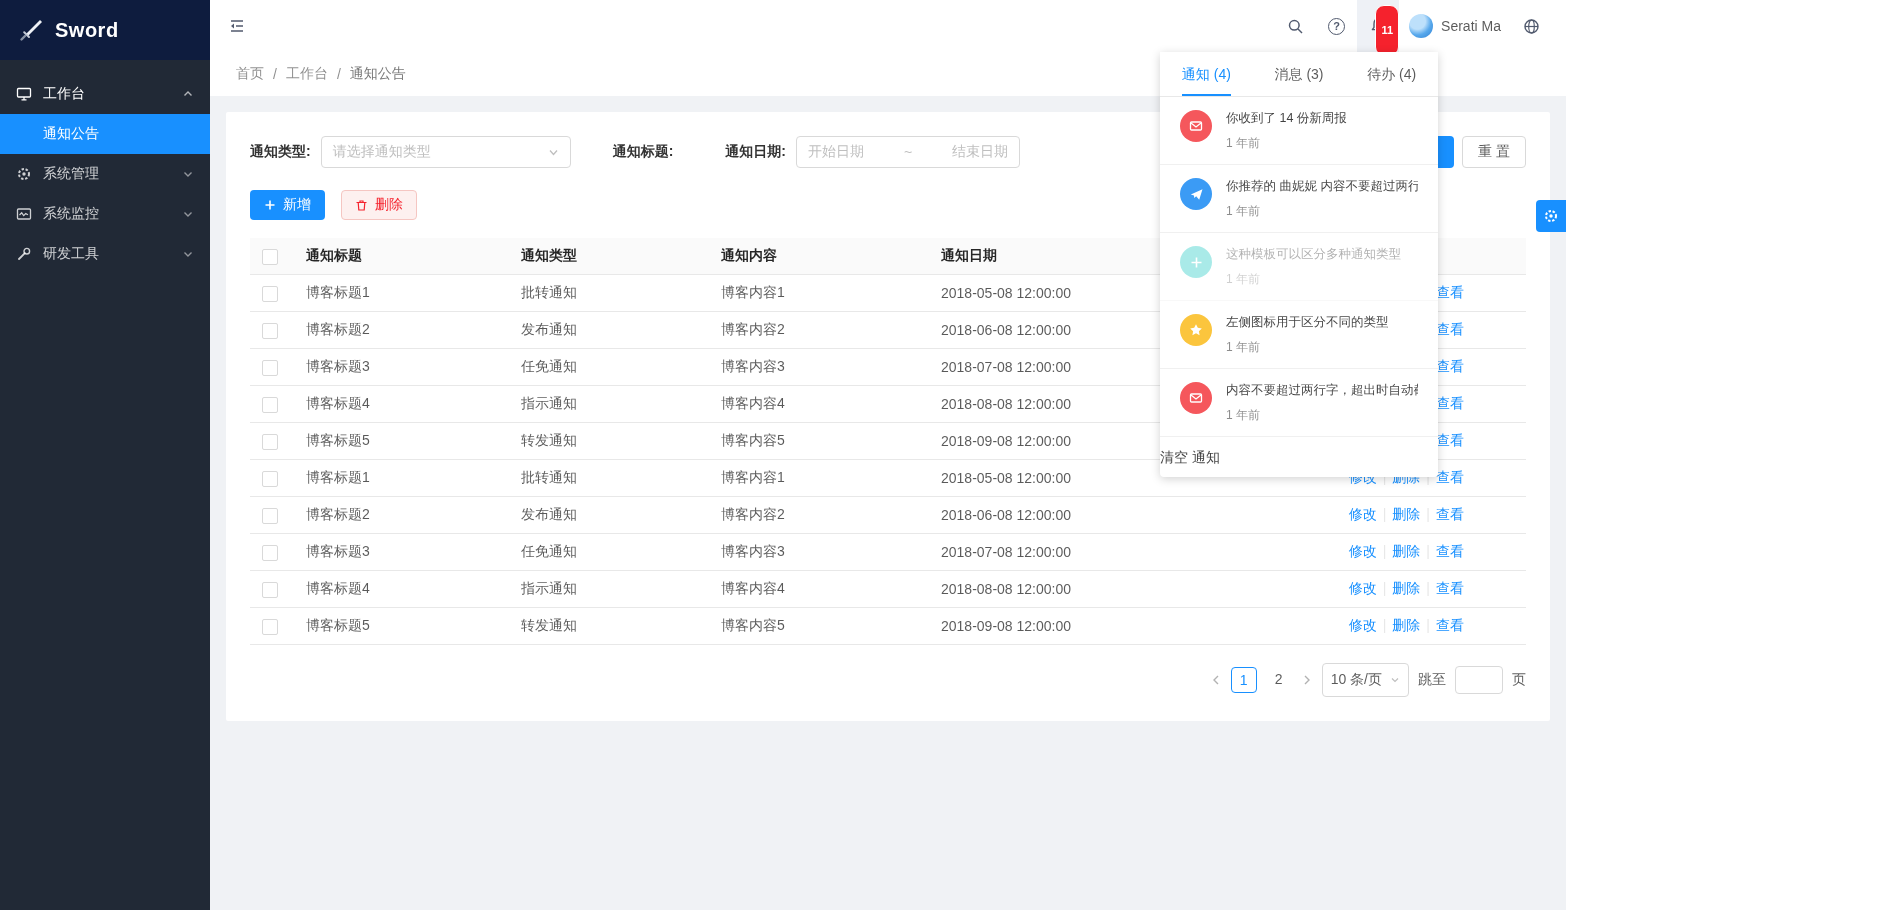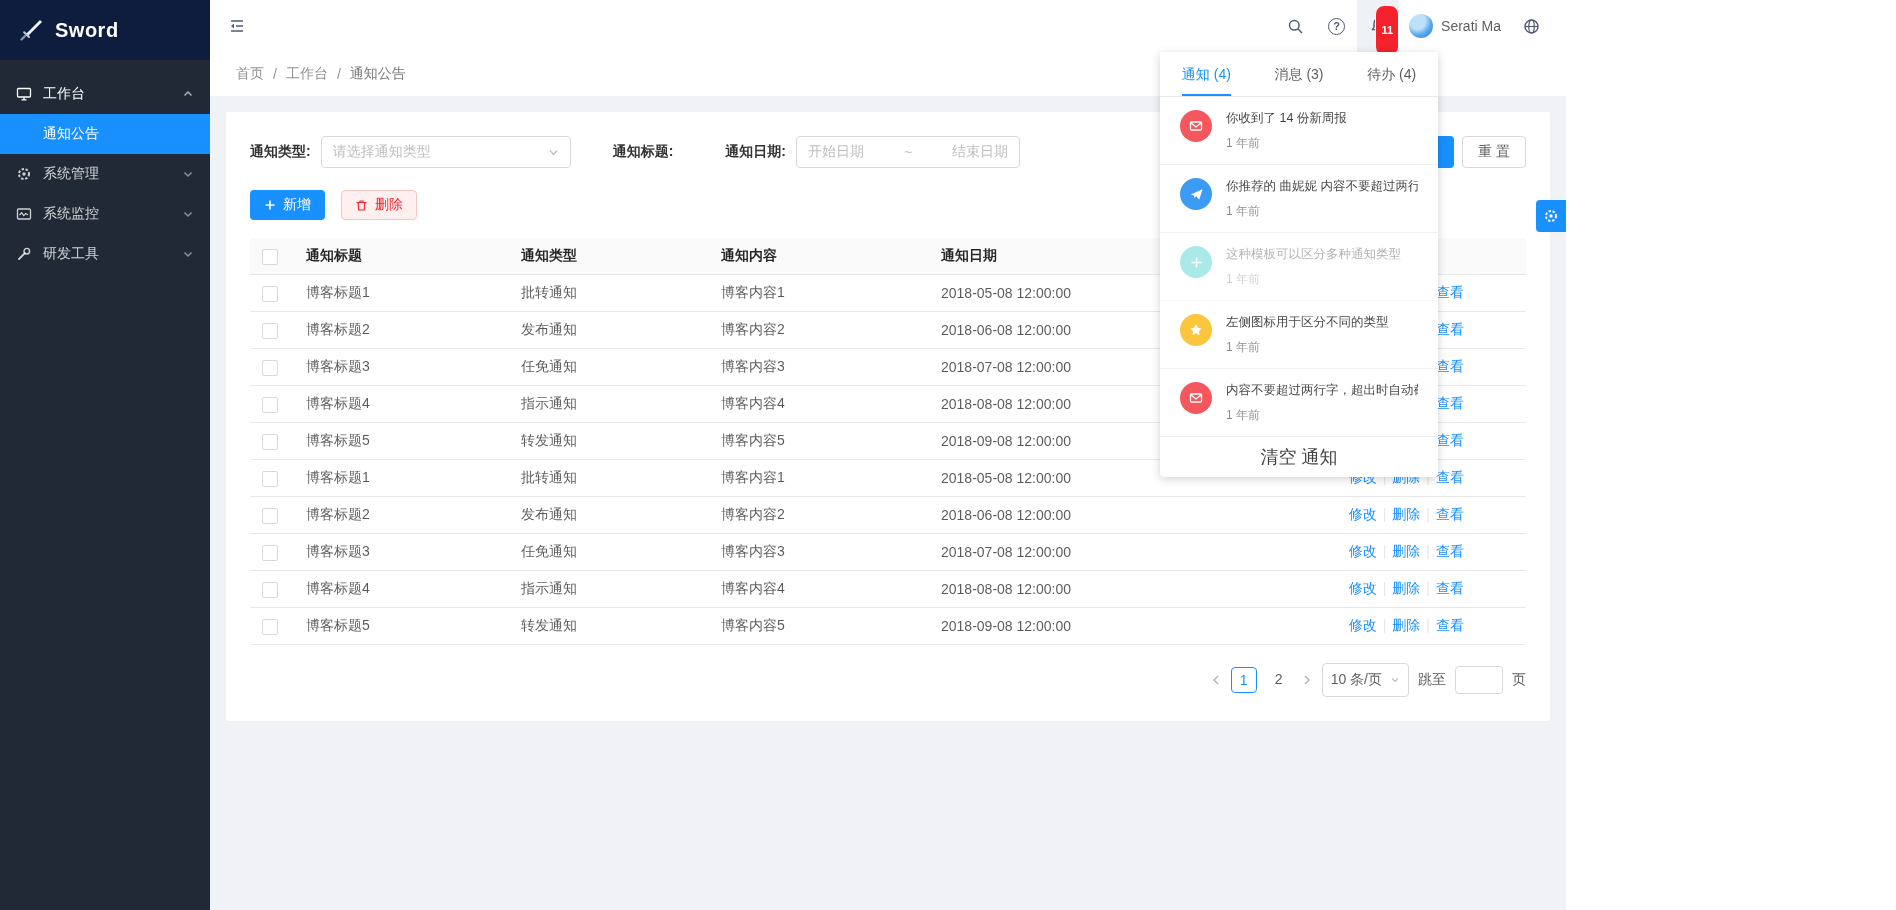--- a/index.html
+++ b/index.html
@@ -101,21 +101,21 @@
   .notif-tab.active { color: #1890ff; }
   .notif-tab.active::after { content: ""; position: absolute; bottom: 0; left: 22px; right: 22px; height: 2px; background: #1890ff; }
   .notif-item { display: flex; gap: 14px; padding: 13px 20px 12px 20px; border-bottom: 1px solid #f0f0f0;
                 align-items: flex-start; cursor: pointer; }
   .notif-circle { width: 32px; height: 32px; border-radius: 50%; flex-shrink: 0;
                   display: flex; align-items: center; justify-content: center; }
   .notif-text { min-width: 0; }
   .notif-title { font-size: 12.5px; color: rgba(0,0,0,.75); white-space: nowrap; overflow: hidden; }
   .notif-time { font-size: 12px; color: rgba(0,0,0,.45); margin-top: 8px; }
   .notif-item.read { opacity: .42; }
-  .notif-footer { height: 40px; line-height: 40px; text-align: center; font-size: 18px;
+  .notif-footer { height: 40px; line-height: 40px; text-align: left; font-size: 14px;
                   color: rgba(0,0,0,.75); cursor: pointer; }
 
   
   .settings-fab { position: absolute; right: 0; top: 200px; width: 30px; height: 32px; background: #1890ff;
                   border: none; border-radius: 4px 0 0 4px; display: flex; align-items: center; justify-content: center;
                   cursor: pointer; z-index: 30; }
 </style>
 </head>
 <body>
 

